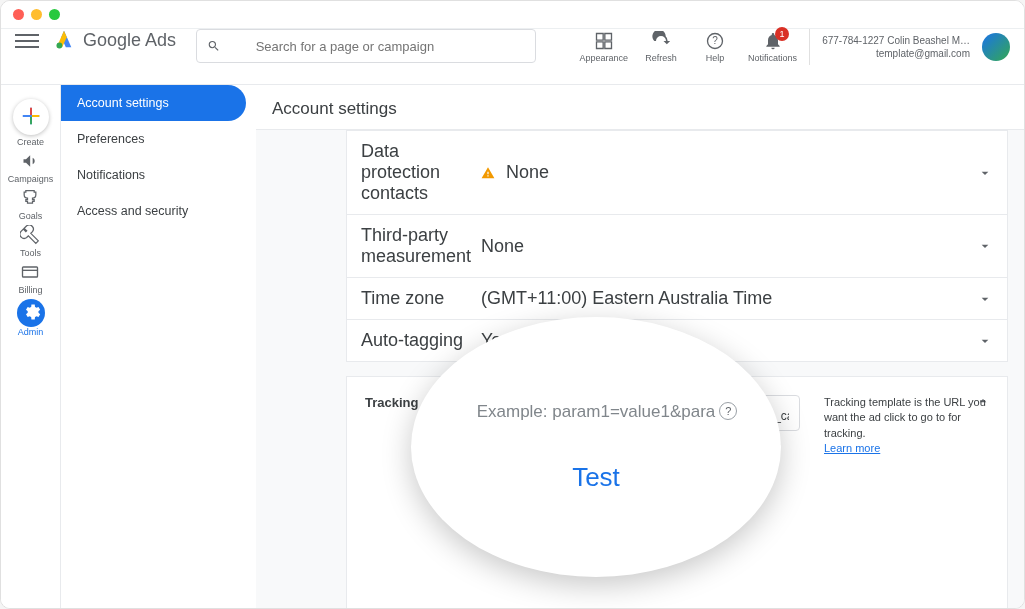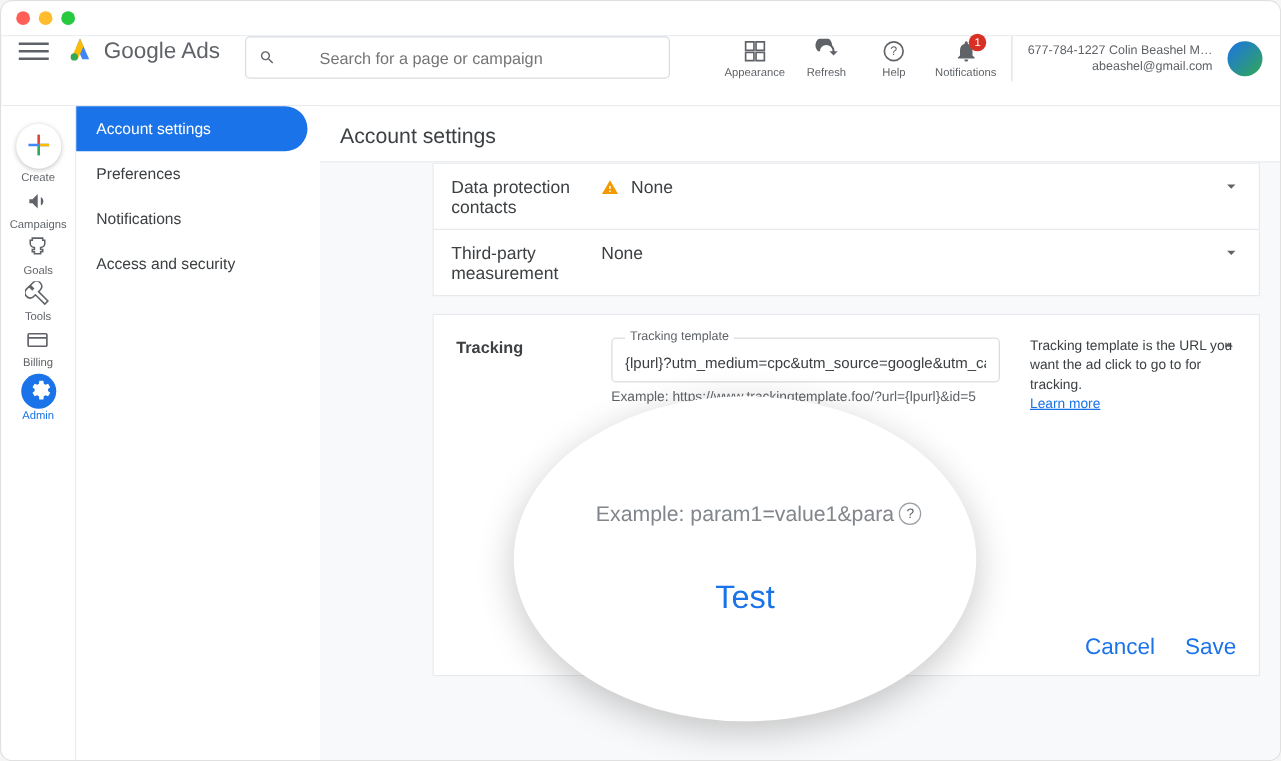--- a/index.html
+++ b/index.html
@@ -35,21 +35,21 @@
 .rail-item.active svg { fill:#fff;}
 .rail-icon-bg { width:28px; height:28px; border-radius:50%; display:flex; align-items:center; justify-content:center;}
 .create-btn { width:36px; height:36px; border-radius:50%; background:#fff; box-shadow:0 1px 4px rgba(0,0,0,.25); display:flex; align-items:center; justify-content:center; margin-bottom:2px;}
 .create-btn svg { width:22px; height:22px; }
 .subnav { width:195px; padding:0; background:#fff;}
 .subnav-item { padding:11px 16px; font-size:12.5px; color:#3c4043; cursor:pointer;}
 .subnav-item.active { background:#1a73e8; color:#fff; border-radius:0 18px 18px 0; margin-right:10px;}
 .main { flex:1; background:#f8f9fa; overflow:hidden; position:relative;}
 .main-title { font-size:17px; color:#3c4043; padding:14px 16px 10px; background:#fff; border-bottom:1px solid #e8eaed;}
 .main-scroll { padding:0 16px 16px 90px; position:relative;}
-.row { display:flex; background:#fff; border:1px solid #e8eaed; border-top:none; padding:10px 14px; font-size:14px; color:#3c4043;}
+.row { display:flex; align-items:center; background:#fff; border:1px solid #e8eaed; border-top:none; padding:10px 14px; font-size:18px; color:#3c4043;}
 .row:first-child { border-top:1px solid #e8eaed;}
 .row-label { width:120px; }
 .row-value { flex:1; color:#3c4043;}
 .row-chevron { color:#5f6368;}
 .warn-icon { display:inline-flex; width:14px; height:14px; margin-right:6px; vertical-align:middle;}
 .card { background:#fff; border:1px solid #e8eaed; margin-top:14px; padding:18px; position:relative;}
 .card-inner { display:flex; gap:24px;}
 .card-left { width:100px; font-size:13px; color:#3c4043; font-weight:700;}
 .card-mid { flex:1; }
 .field-wrap { position:relative; border:1px solid #dadce0; border-radius:4px; padding:10px 10px 6px; margin-bottom:6px;}
@@ -120,21 +120,21 @@
       <div class="top-icon">
         <svg viewBox="0 0 24 24">
             <path d="M12 22a2 2 0 002-2h-4a2 2 0 002 2zm6-6V11c0-3.07-1.63-5.64-4.5-6.32V4a1.5 1.5 0 10-3 0v.68C7.63 5.36 6 7.92 6 11v5l-2 2v1h16v-1l-2-2z"></path>
           </svg>
         <div class="badge">1</div>
         <span>Notifications</span>
       </div>
       <div class="divider"></div>
       <div class="acct">
         <div>677-784-1227 Colin Beashel M…</div>
-        <div>abeashel@gmail.com</div>
+        <div>template@gmail.com</div>
       </div>
       <div class="avatar"></div>
     </div>
   </div>
 
   <div class="content">
     <div class="rail">
       <div class="rail-item">
         <div class="create-btn">
           <svg viewBox="0 0 24 24">
@@ -202,20 +202,34 @@
               </span>
             <span>None</span>
           </div>
           <svg class="row-chevron" width="16" height="16" viewBox="0 0 24 24">
               <path d="M7 10l5 5 5-5z" fill="#5f6368"></path>
             </svg>
         </div>
         <div class="row">
           <div class="row-label">Third-party measurement</div>
           <div class="row-value">None</div>
+          <svg class="row-chevron" width="16" height="16" viewBox="0 0 24 24">
+              <path d="M7 10l5 5 5-5z" fill="#5f6368"></path>
+            </svg>
+        </div>
+        <div class="row">
+          <div class="row-label">Time zone</div>
+          <div class="row-value">(GMT+11:00) Eastern Australia Time</div>
+          <svg class="row-chevron" width="16" height="16" viewBox="0 0 24 24">
+              <path d="M7 10l5 5 5-5z" fill="#5f6368"></path>
+            </svg>
+        </div>
+        <div class="row">
+          <div class="row-label">Auto-tagging</div>
+          <div class="row-value">Yes</div>
           <svg class="row-chevron" width="16" height="16" viewBox="0 0 24 24">
               <path d="M7 10l5 5 5-5z" fill="#5f6368"></path>
             </svg>
         </div>
 
         <div class="card" style="min-height:290px;">
           <svg class="card-collapse" width="16" height="16" viewBox="0 0 24 24">
               <path d="M7 14l5-5 5 5z" fill="#5f6368"></path>
             </svg>
           <div class="card-inner">

